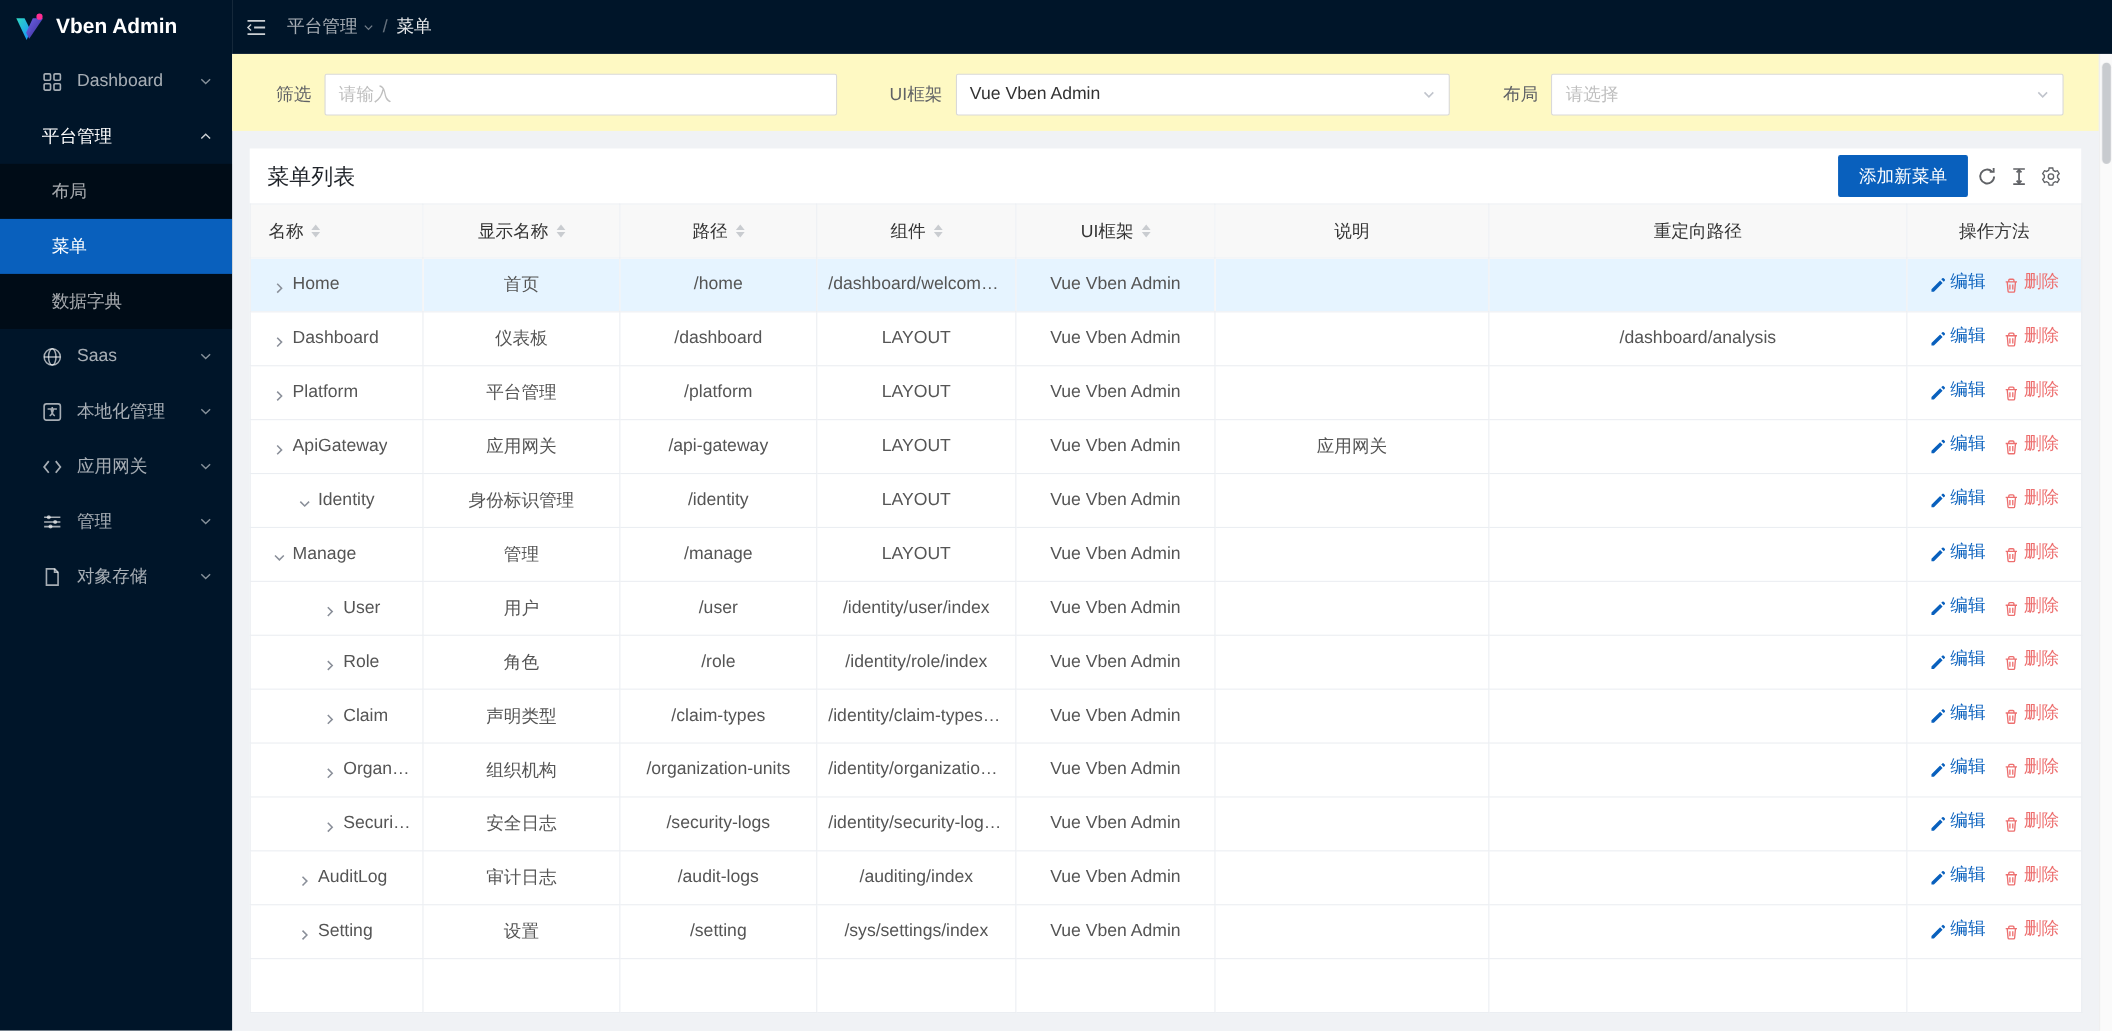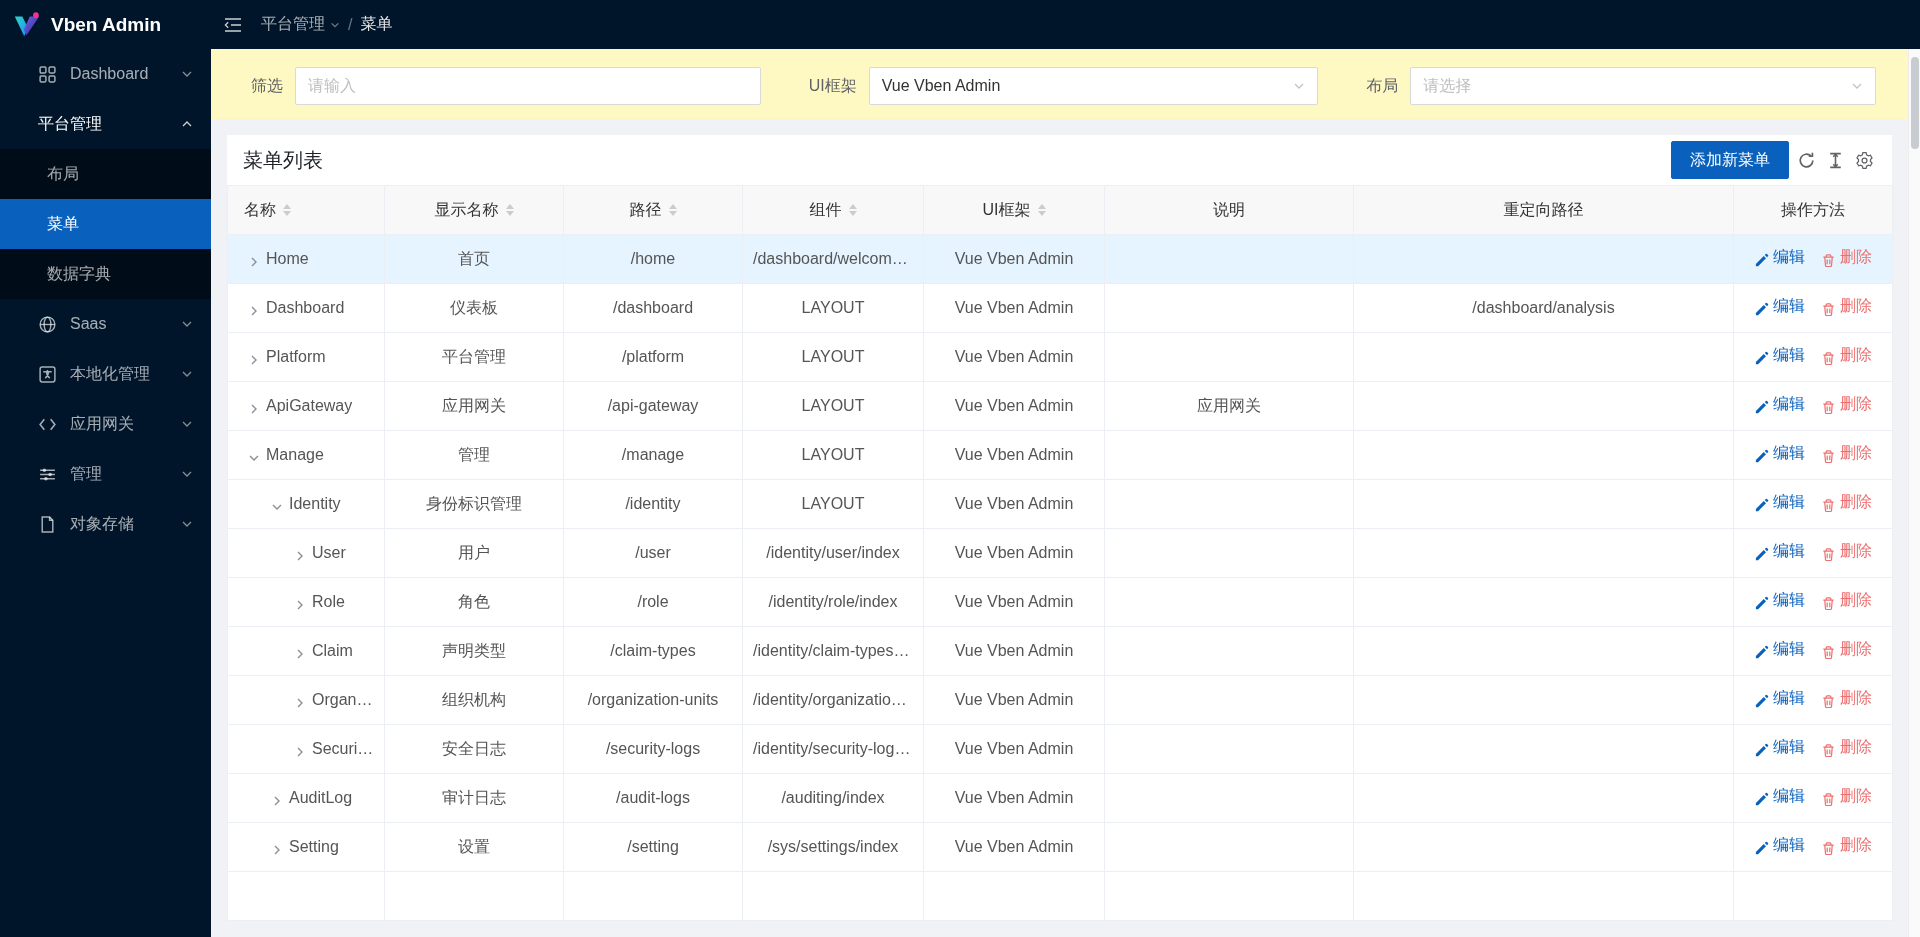--- a/index.html
+++ b/index.html
@@ -488,20 +488,52 @@
                     <a class="act del">
                       <svg width="15" height="15" viewBox="0 0 16 16" fill="none" stroke="currentColor" stroke-width="1.3">
                         <path d="M2.5 4.5h11M5.5 4.5V3a1 1 0 0 1 1-1h3a1 1 0 0 1 1 1v1.5M4 4.5l.8 9a1 1 0 0 0 1 .9h4.4a1 1 0 0 0 1-.9l.8-9M6.6 7v5M9.4 7v5"></path>
                       </svg>
                       <span>删除</span>
                     </a>
                   </span></td>
               </tr>
               <tr>
                 <td class="al">
+                  <span class="tree" style="padding-left:27px">
+                    <span class="expander">
+                      <svg width="12" height="12" viewBox="0 0 12 12">
+                        <path d="M2 4l4 4 4-4" fill="none" stroke="currentColor" stroke-width="1.4"></path>
+                      </svg>
+                    </span>
+                    <span class="row-name">Identity</span>
+                  </span>
+                </td>
+                <td>身份标识管理</td>
+                <td>/identity</td>
+                <td>LAYOUT</td>
+                <td>Vue Vben Admin</td>
+                <td></td>
+                <td></td>
+                <td><span class="actions">
+                    <a class="act edit">
+                      <svg width="15" height="15" viewBox="0 0 16 16" fill="currentColor">
+                        <path d="M2 11.6L10.4 3.2l2.4 2.4L4.4 14H2v-2.4zM11.5 2.1l1-1a1 1 0 0 1 1.4 0l1 1a1 1 0 0 1 0 1.4l-1 1-2.4-2.4z"></path>
+                      </svg>
+                      <span>编辑</span>
+                    </a>
+                    <a class="act del">
+                      <svg width="15" height="15" viewBox="0 0 16 16" fill="none" stroke="currentColor" stroke-width="1.3">
+                        <path d="M2.5 4.5h11M5.5 4.5V3a1 1 0 0 1 1-1h3a1 1 0 0 1 1 1v1.5M4 4.5l.8 9a1 1 0 0 0 1 .9h4.4a1 1 0 0 0 1-.9l.8-9M6.6 7v5M9.4 7v5"></path>
+                      </svg>
+                      <span>删除</span>
+                    </a>
+                  </span></td>
+              </tr>
+              <tr>
+                <td class="al">
                   <span class="tree" style="padding-left:4px">
                     <span class="expander">
                       <svg width="12" height="12" viewBox="0 0 12 12">
                         <path d="M2 4l4 4 4-4" fill="none" stroke="currentColor" stroke-width="1.4"></path>
                       </svg>
                     </span>
                     <span class="row-name">Manage</span>
                   </span>
                 </td>
                 <td>管理</td>
@@ -520,52 +552,20 @@
                     <a class="act del">
                       <svg width="15" height="15" viewBox="0 0 16 16" fill="none" stroke="currentColor" stroke-width="1.3">
                         <path d="M2.5 4.5h11M5.5 4.5V3a1 1 0 0 1 1-1h3a1 1 0 0 1 1 1v1.5M4 4.5l.8 9a1 1 0 0 0 1 .9h4.4a1 1 0 0 0 1-.9l.8-9M6.6 7v5M9.4 7v5"></path>
                       </svg>
                       <span>删除</span>
                     </a>
                   </span></td>
               </tr>
               <tr>
                 <td class="al">
-                  <span class="tree" style="padding-left:27px">
-                    <span class="expander">
-                      <svg width="12" height="12" viewBox="0 0 12 12">
-                        <path d="M2 4l4 4 4-4" fill="none" stroke="currentColor" stroke-width="1.4"></path>
-                      </svg>
-                    </span>
-                    <span class="row-name">Identity</span>
-                  </span>
-                </td>
-                <td>身份标识管理</td>
-                <td>/identity</td>
-                <td>LAYOUT</td>
-                <td>Vue Vben Admin</td>
-                <td></td>
-                <td></td>
-                <td><span class="actions">
-                    <a class="act edit">
-                      <svg width="15" height="15" viewBox="0 0 16 16" fill="currentColor">
-                        <path d="M2 11.6L10.4 3.2l2.4 2.4L4.4 14H2v-2.4zM11.5 2.1l1-1a1 1 0 0 1 1.4 0l1 1a1 1 0 0 1 0 1.4l-1 1-2.4-2.4z"></path>
-                      </svg>
-                      <span>编辑</span>
-                    </a>
-                    <a class="act del">
-                      <svg width="15" height="15" viewBox="0 0 16 16" fill="none" stroke="currentColor" stroke-width="1.3">
-                        <path d="M2.5 4.5h11M5.5 4.5V3a1 1 0 0 1 1-1h3a1 1 0 0 1 1 1v1.5M4 4.5l.8 9a1 1 0 0 0 1 .9h4.4a1 1 0 0 0 1-.9l.8-9M6.6 7v5M9.4 7v5"></path>
-                      </svg>
-                      <span>删除</span>
-                    </a>
-                  </span></td>
-              </tr>
-              <tr>
-                <td class="al">
                   <span class="tree" style="padding-left:50px">
                     <span class="expander">
                       <svg width="12" height="12" viewBox="0 0 12 12">
                         <path d="M4 2l4 4-4 4" fill="none" stroke="currentColor" stroke-width="1.4"></path>
                       </svg>
                     </span>
                     <span class="row-name">User</span>
                   </span>
                 </td>
                 <td>用户</td>

